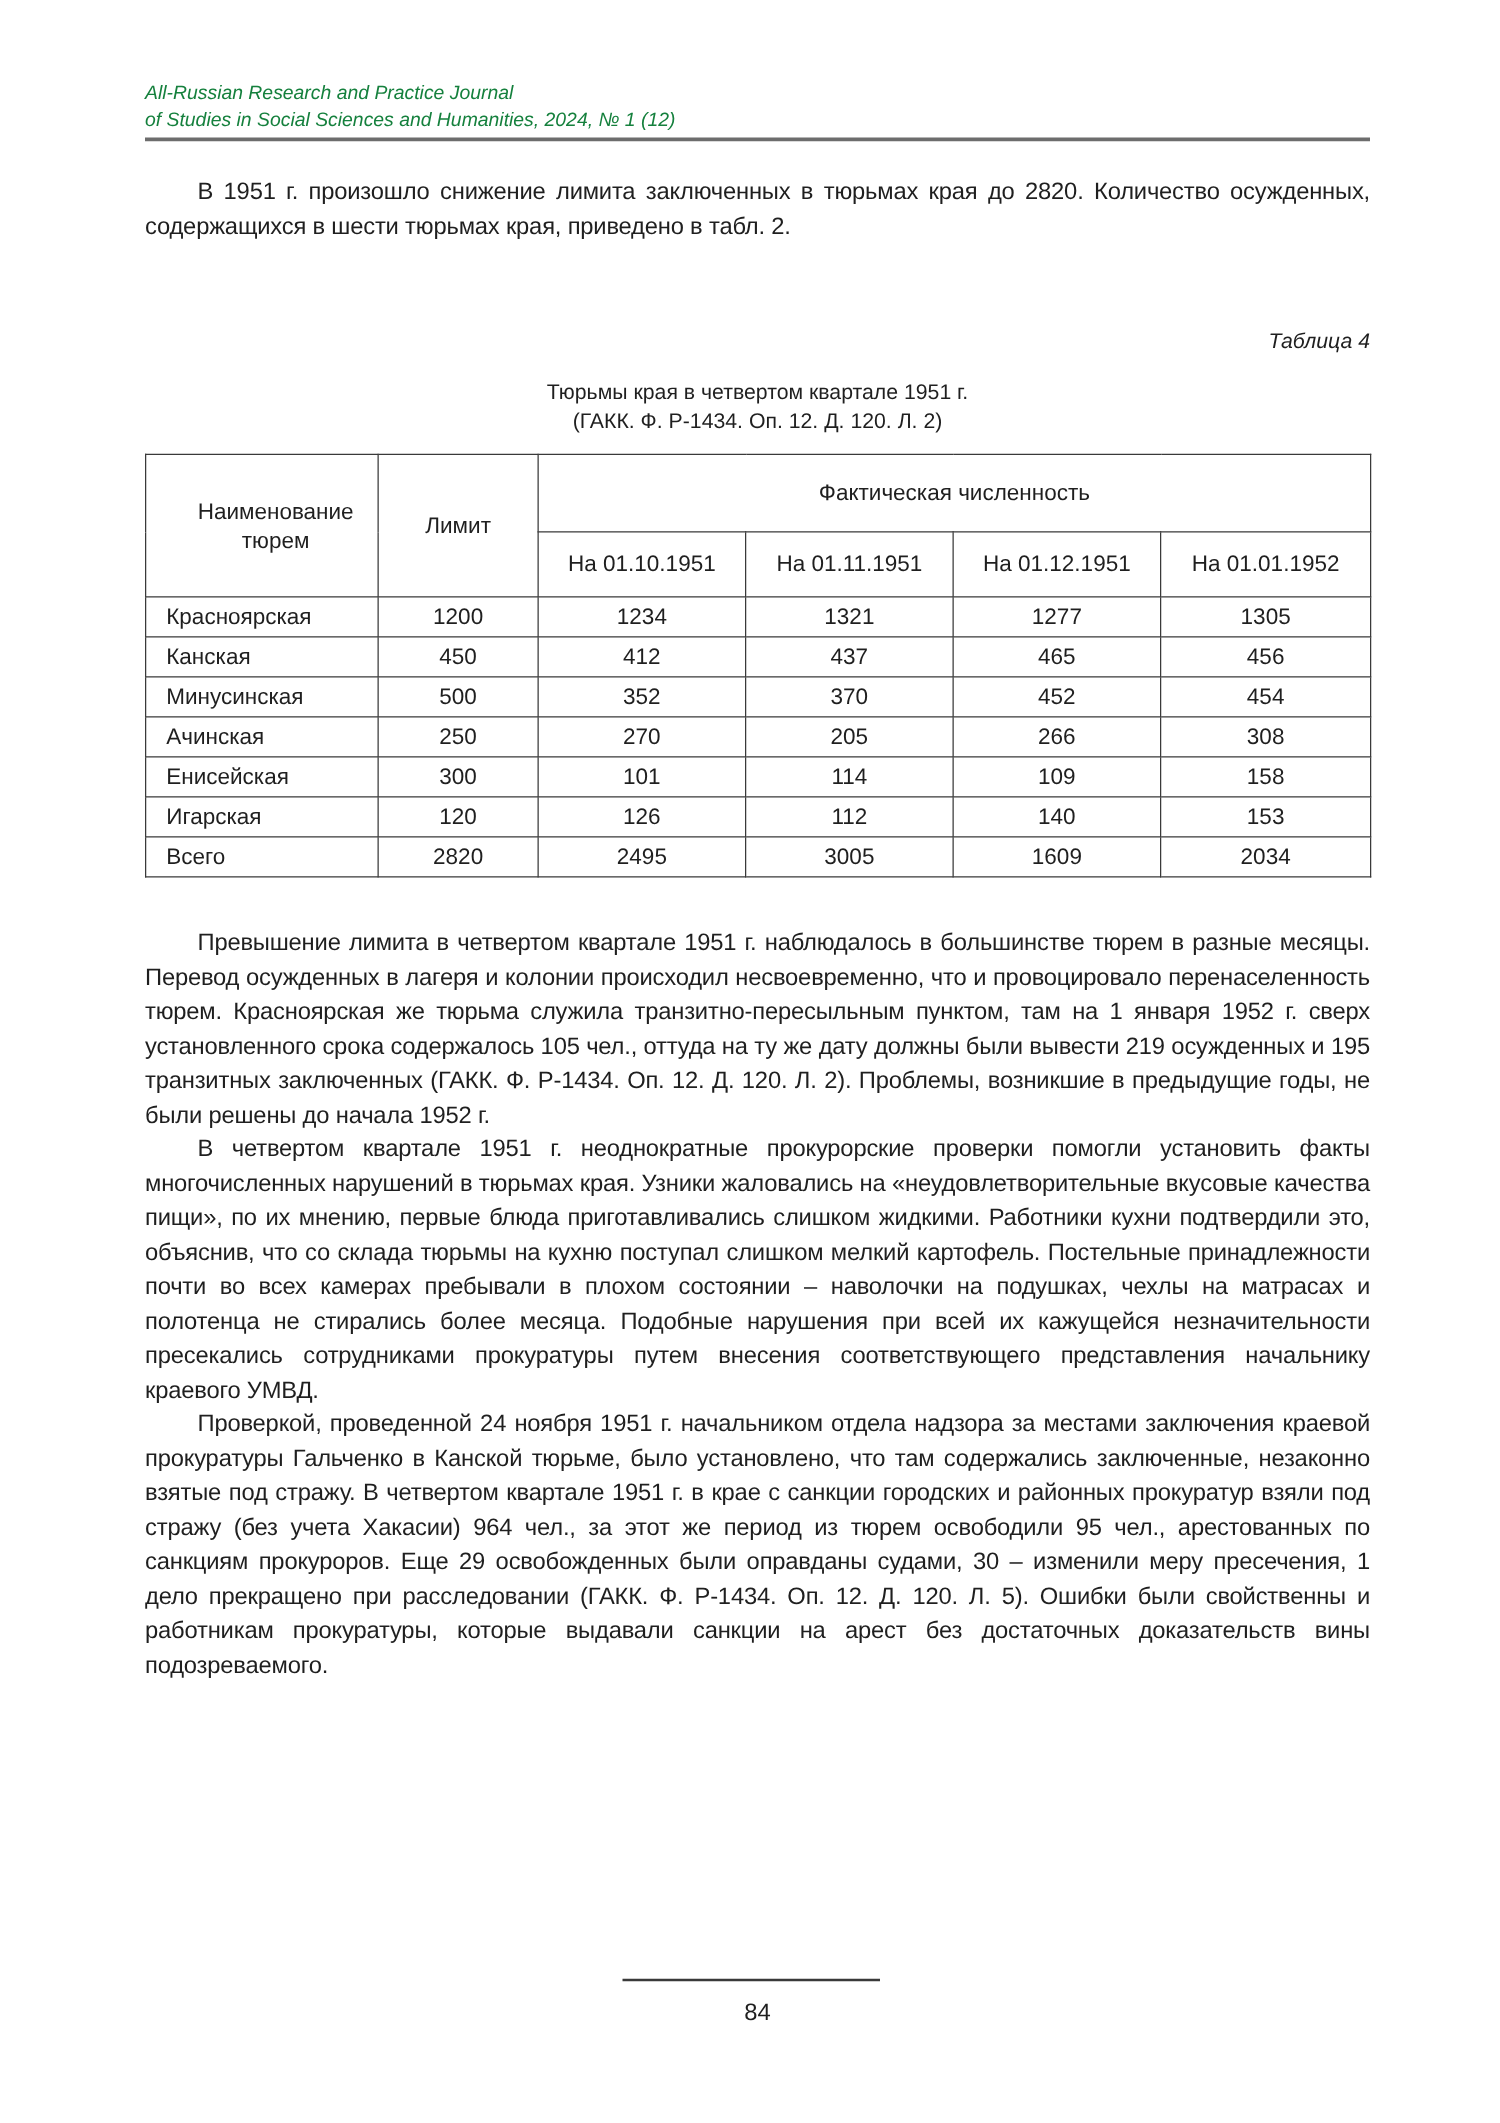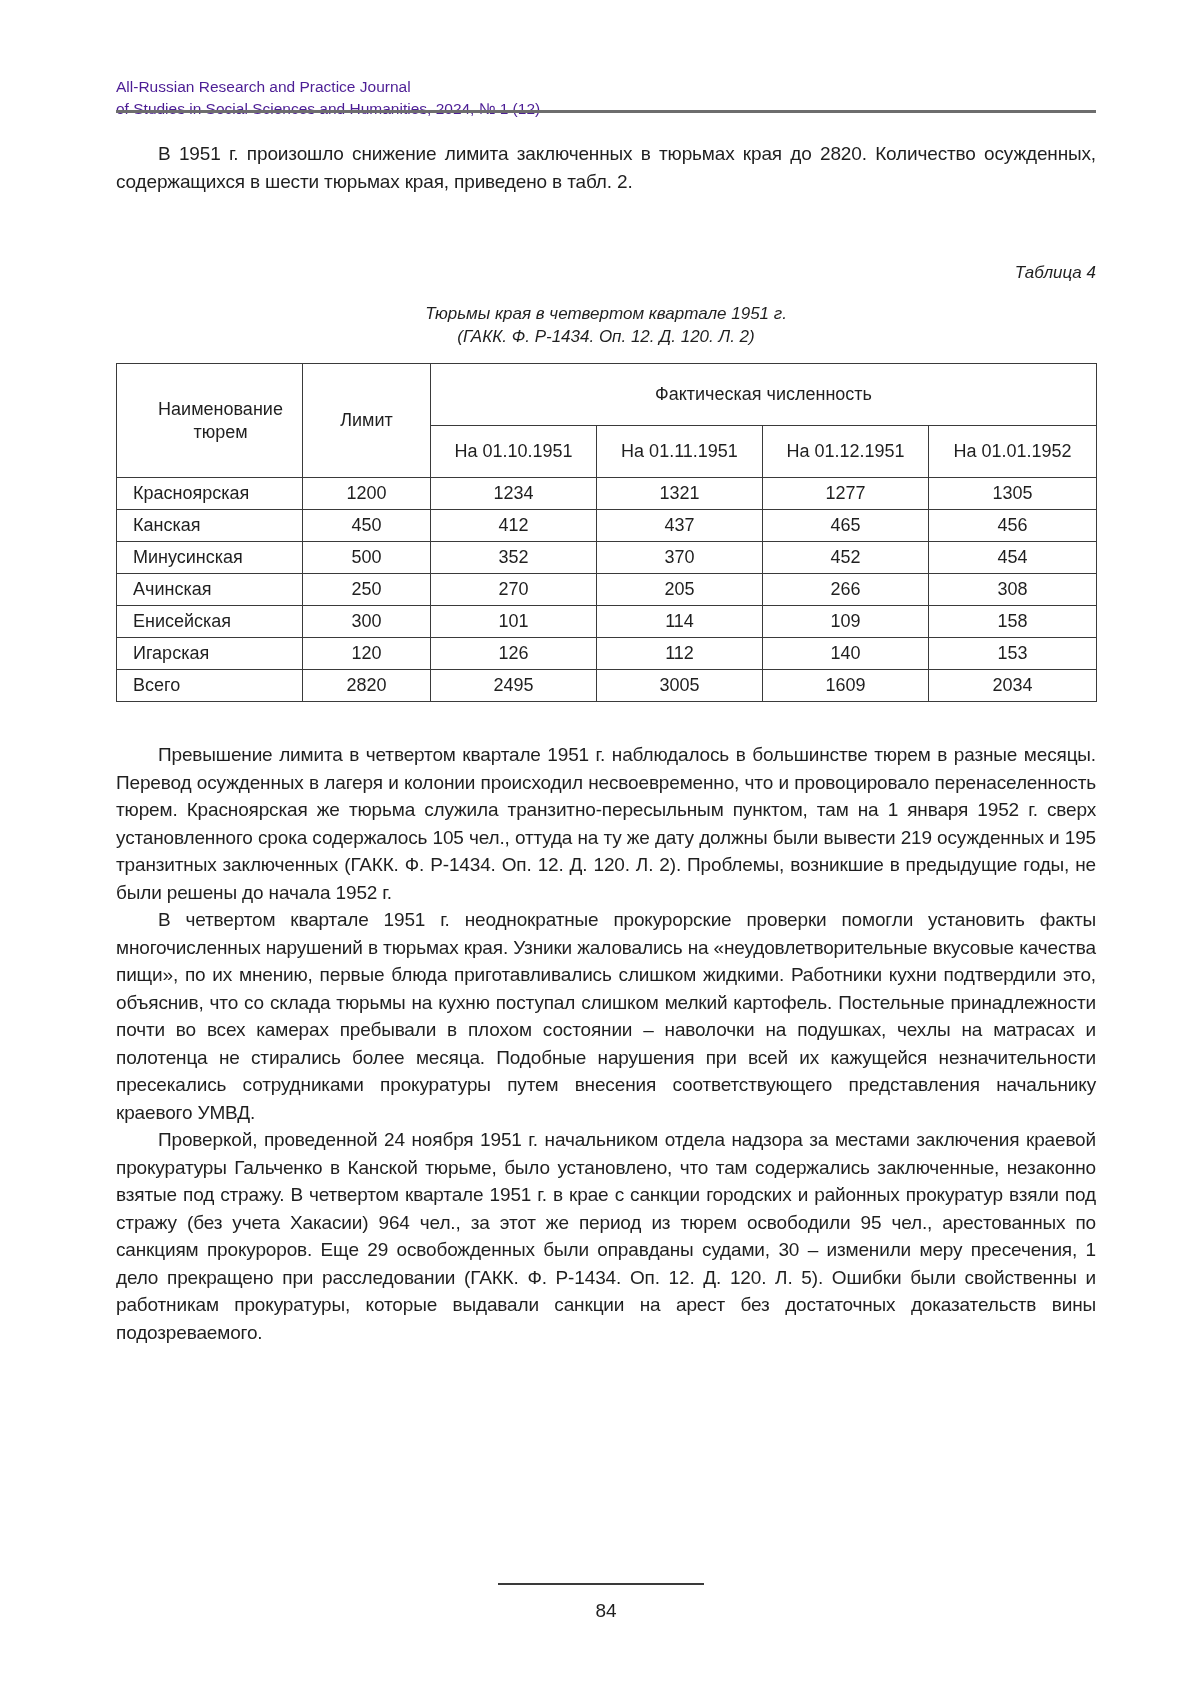--- a/index.html
+++ b/index.html
@@ -1,27 +1,27 @@
 <!DOCTYPE html>
 <html><head>
 <meta charset="utf-8">
 <style>
   html, body { margin: 0; padding: 0; background: #ffffff; }
   body { width: 1200px; height: 1698px; position: relative; overflow: hidden;
          font-family: "Liberation Sans", sans-serif; color: #1f1f1f; }
   .page { position: absolute; left: 116px; top: 0; width: 980px; }
-  .running-head { position: absolute; top: 76px; left: 0; width: 980px;
-                  font-size: 15.5px; line-height: 22px; color: #4c1d95; }
+  .running-head { position: absolute; top: 64px; left: 0; width: 980px;
+                  font-style: italic; font-size: 15.5px; line-height: 22px; color: #15803d; }
   .head-rule { position: absolute; top: 110px; left: 0; width: 980px; height: 3px; background: #6d6d6d; }
   .body-text { font-size: 19px; line-height: 27.5px; text-align: justify; margin: 0; letter-spacing: -0.15px; }
   .body-text.indent { text-indent: 42px; }
   .block1 { position: absolute; top: 140px; left: 0; width: 980px; }
   .table-label { position: absolute; top: 263px; right: 0; font-style: italic; font-size: 17px; }
   .table-caption { position: absolute; top: 302px; left: 0; width: 980px; text-align: center;
-                   font-style: italic; font-size: 17px; line-height: 23px; }
+                   font-size: 17px; line-height: 23px; }
   table.data { position: absolute; top: 363px; left: 0; width: 980px; border-collapse: collapse;
                font-size: 18px; table-layout: fixed; }
   table.data td, table.data th { border: 1.3px solid #3a3a3a; font-weight: normal; padding: 0 8px;
                text-align: center; }
   table.data th { font-weight: normal; }
   table.data th.name-h { line-height: 23px; padding-left: 30px; }
   table.data tr.h1 th { height: 61px; }
   table.data tr.h2 th { height: 51px; }
   table.data tbody td { height: 31px; }
   table.data tbody td.name { text-align: left; padding-left: 16px; }

